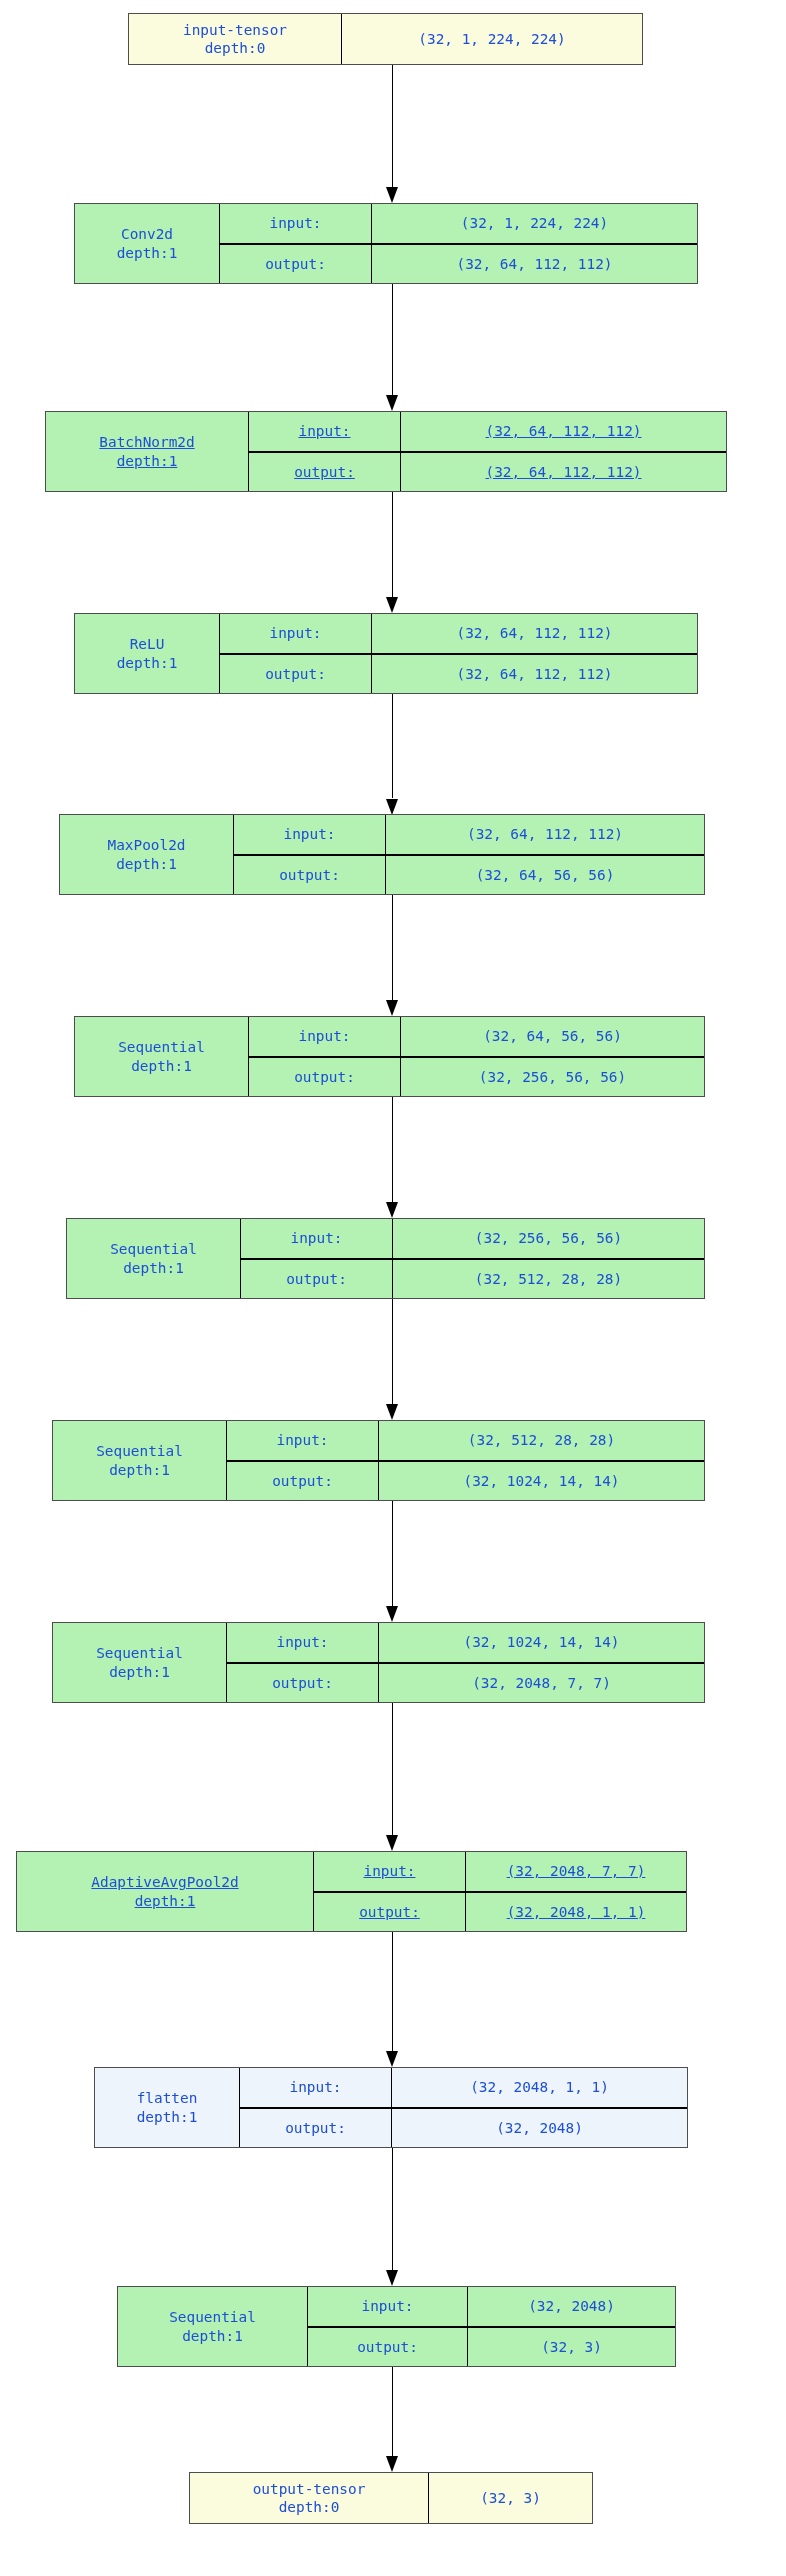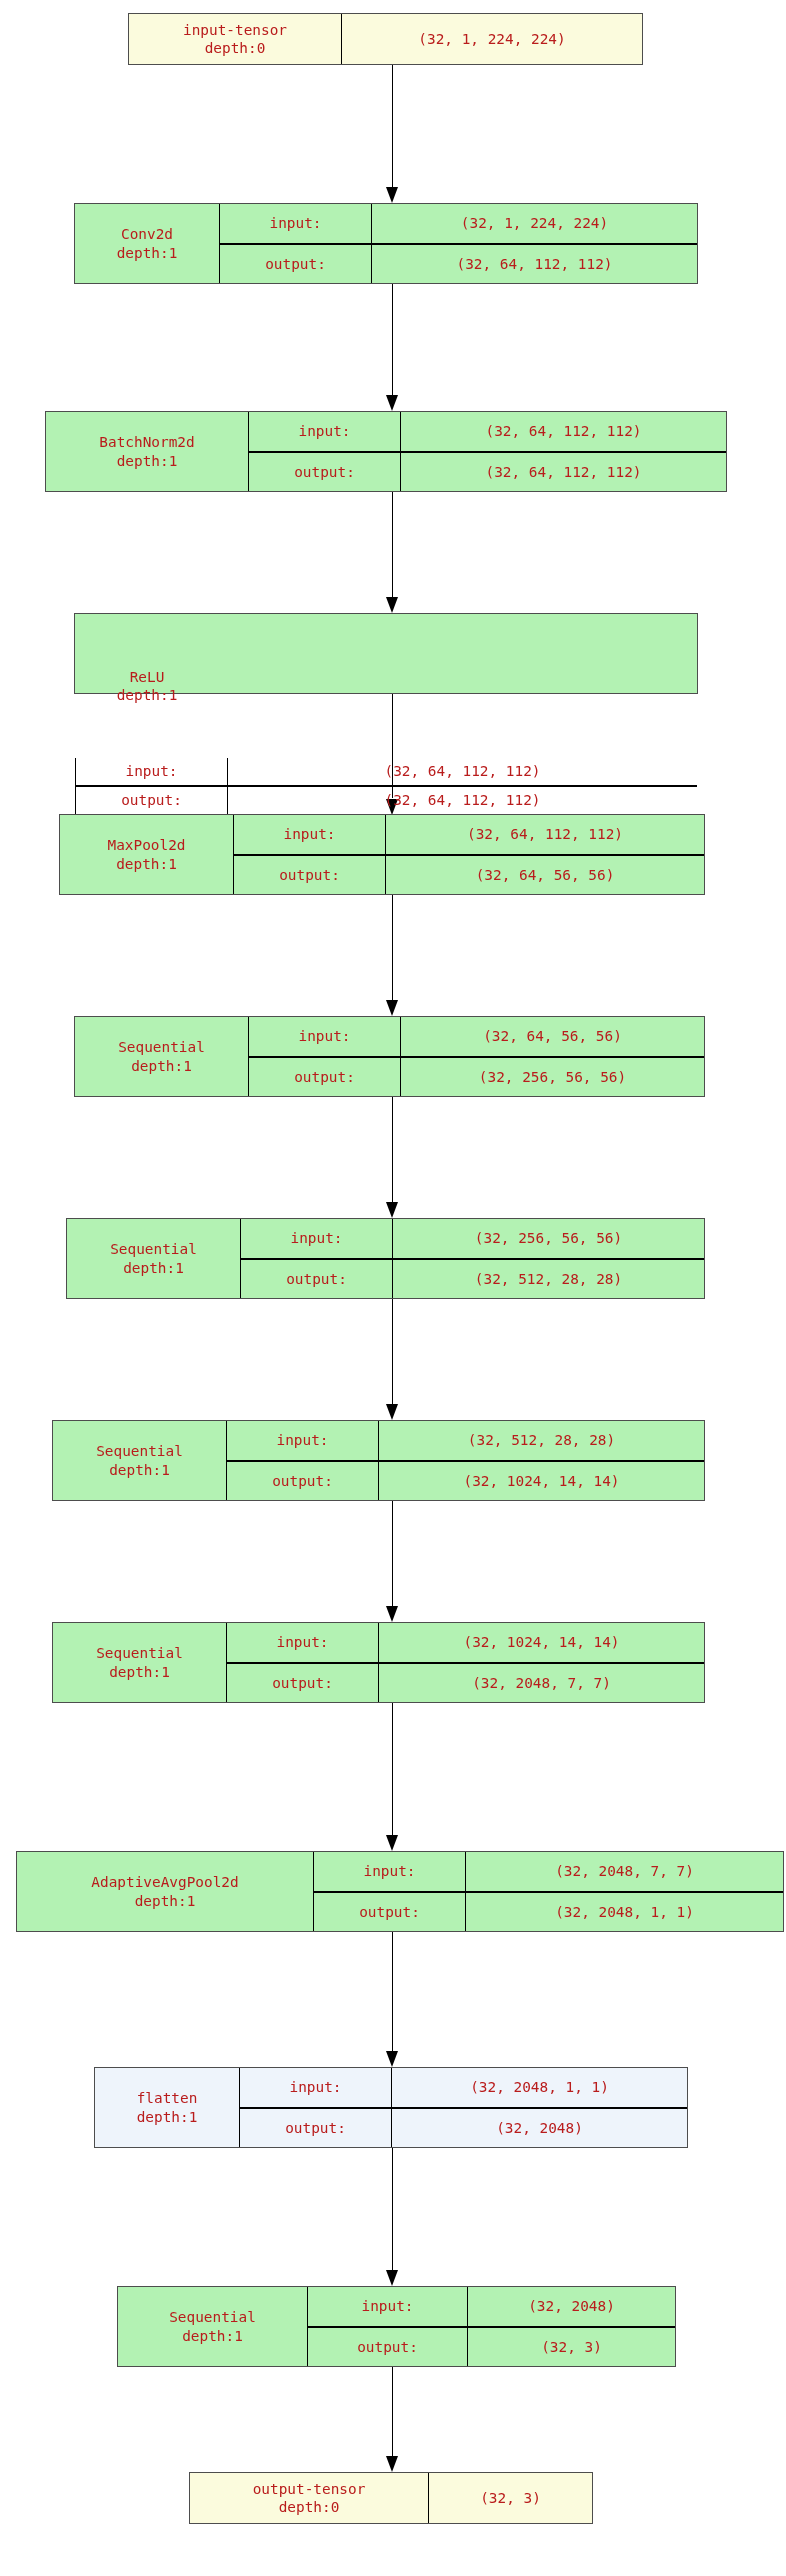--- a/index.html
+++ b/index.html
@@ -24,21 +24,21 @@
   
   .node {
     position: absolute;
     display: flex;
     flex-direction: row;
     box-sizing: border-box;
     border: 1.4px solid #4d4d4d;
     background: #b3f2b3;
     font-size: 14.4px;
     line-height: 1.28;
-    color: #b91c1c;
+    color: #1d4ed8;
     letter-spacing: 0px;
   }
   .node.tensor  { background: #fbfbdd; }
   .node.fn      { background: #eef4fb; }
 
   
   .cell-name {
     display: flex;
     flex-direction: column;
     align-items: center;
@@ -151,34 +151,34 @@
         <div class="row">
           <div class="row-label" style="flex-basis: 151px; width: 151px;">input:</div>
           <div class="row-value">(32, 1, 224, 224)</div>
         </div>
         <div class="row">
           <div class="row-label" style="flex-basis: 151px; width: 151px;">output:</div>
           <div class="row-value">(32, 64, 112, 112)</div>
         </div>
       </div>
     </div>
-    <div class="node " style="left: 45px; top: 411px; width: 682px; height: 81px;">
+    <div class="node " style="left: 45px; top: 411px; width: 682px; height: 81px; text-decoration: underline;">
       <div class="cell-name" style="flex-basis: 202px; width: 202px;"><span>BatchNorm2d</span><span>depth:1</span></div>
       <div class="cell-rows">
         <div class="row">
           <div class="row-label" style="flex-basis: 151px; width: 151px;">input:</div>
           <div class="row-value">(32, 64, 112, 112)</div>
         </div>
         <div class="row">
           <div class="row-label" style="flex-basis: 151px; width: 151px;">output:</div>
           <div class="row-value">(32, 64, 112, 112)</div>
         </div>
       </div>
     </div>
-    <div class="node " style="left: 74px; top: 613px; width: 624px; height: 81px; flex-direction: column;">
+    <div class="node " style="left: 74px; top: 613px; width: 624px; height: 81px;">
       <div class="cell-name" style="flex-basis: 144px; width: 144px;"><span>ReLU</span><span>depth:1</span></div>
       <div class="cell-rows">
         <div class="row">
           <div class="row-label" style="flex-basis: 151px; width: 151px;">input:</div>
           <div class="row-value">(32, 64, 112, 112)</div>
         </div>
         <div class="row">
           <div class="row-label" style="flex-basis: 151px; width: 151px;">output:</div>
           <div class="row-value">(32, 64, 112, 112)</div>
         </div>
@@ -242,21 +242,21 @@
         <div class="row">
           <div class="row-label" style="flex-basis: 151px; width: 151px;">input:</div>
           <div class="row-value">(32, 1024, 14, 14)</div>
         </div>
         <div class="row">
           <div class="row-label" style="flex-basis: 151px; width: 151px;">output:</div>
           <div class="row-value">(32, 2048, 7, 7)</div>
         </div>
       </div>
     </div>
-    <div class="node " style="left: 16px; top: 1851px; width: 768px; height: 81px;">
+    <div class="node " style="left: 16px; top: 1851px; width: 671px; height: 81px; text-decoration: underline;">
       <div class="cell-name" style="flex-basis: 296px; width: 296px;"><span>AdaptiveAvgPool2d</span><span>depth:1</span></div>
       <div class="cell-rows">
         <div class="row">
           <div class="row-label" style="flex-basis: 151px; width: 151px;">input:</div>
           <div class="row-value">(32, 2048, 7, 7)</div>
         </div>
         <div class="row">
           <div class="row-label" style="flex-basis: 151px; width: 151px;">output:</div>
           <div class="row-value">(32, 2048, 1, 1)</div>
         </div>

